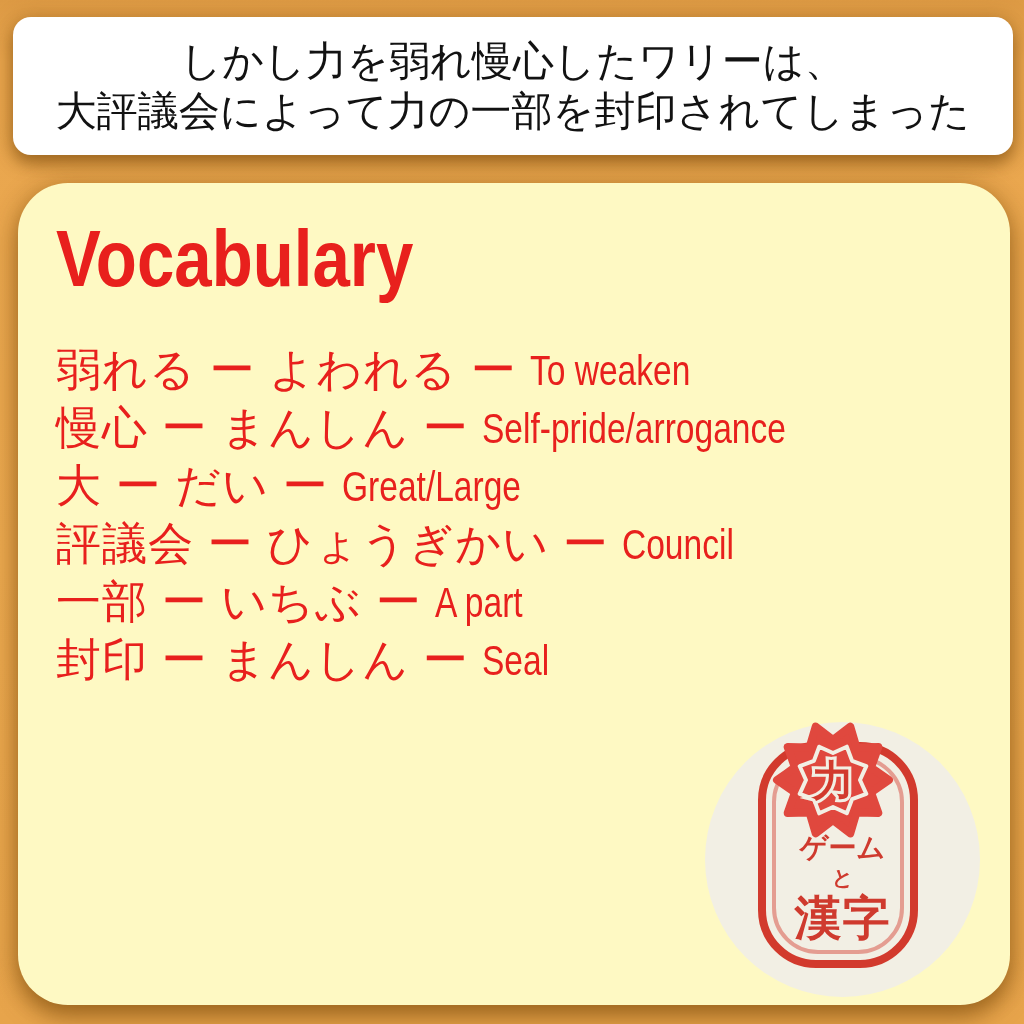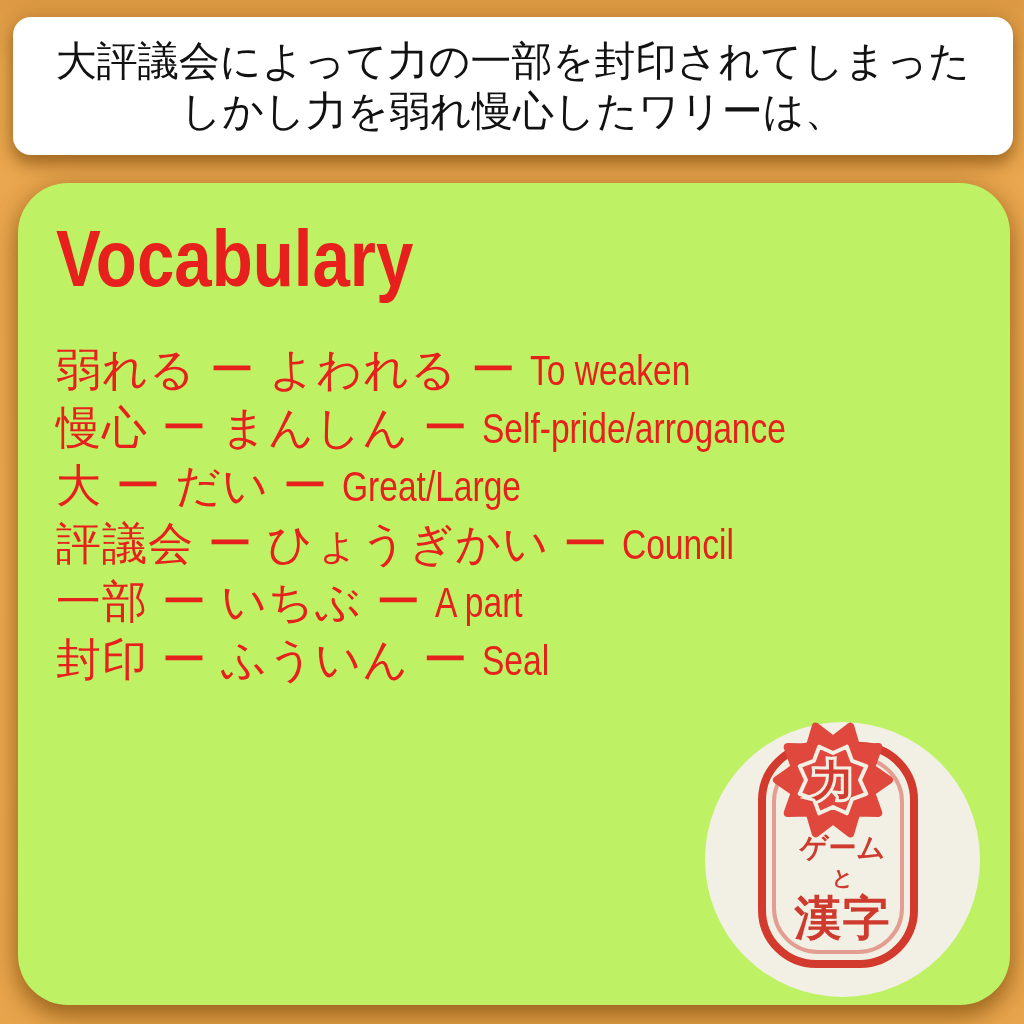--- a/index.html
+++ b/index.html
@@ -12,21 +12,21 @@
   .banner{
     position:absolute;left:13px;top:17px;width:1000px;height:138px;
     background:#ffffff;border-radius:18px;
     box-shadow:0 9px 16px rgba(115,68,8,.55),0 0 22px rgba(115,68,8,.28);
     display:flex;flex-direction:column;justify-content:center;align-items:center;
     color:#121212;font-size:41px;line-height:50px;font-weight:500;
     text-align:center;white-space:nowrap;
   }
   .card{
     position:absolute;left:18px;top:183px;width:992px;height:822px;
-    background:#bef264;border-radius:50px;
+    background:#fef9c3;border-radius:50px;
     box-shadow:0 12px 22px rgba(115,68,8,.55),0 0 26px rgba(115,68,8,.3);
     box-sizing:border-box;padding:36px 30px 0 38px;
   }
   .title{
     margin:0;color:#e8201d;font-size:80px;line-height:80px;font-weight:700;
     transform:scaleX(.84);transform-origin:left top;white-space:nowrap;
   }
   .vocab-list{
     list-style:none;margin:42px 0 0 0;padding:0;
     color:#e8201d;font-size:45px;line-height:57px;white-space:nowrap;
@@ -59,34 +59,34 @@
     position:absolute;left:0;right:0;top:112px;text-align:center;color:#cf3a2e;
   }
   .logo-text .t1{font-size:28px;font-weight:600;line-height:1;display:block;}
   .logo-text .t2{font-size:21px;font-weight:600;line-height:1;display:block;margin-top:5px;}
   .logo-text .t3{font-size:47px;font-weight:800;line-height:1;display:block;margin-top:6px;letter-spacing:1px;}
 </style>
 </head>
 <body>
 
 <div class="banner">
+  <div>しかし力を弱れ慢心したワリーは、</div>
   <div>大評議会によって力の一部を封印されてしまった</div>
-  <div>しかし力を弱れ慢心したワリーは、</div>
 </div>
 
 <div class="card">
   <h1 class="title">Vocabulary</h1>
 
   <ul class="vocab-list">
     <li><span class="jp">弱れる ー よわれる ー </span><span class="en">To weaken</span></li>
     <li><span class="jp">慢心 ー まんしん ー </span><span class="en">Self-pride/arrogance</span></li>
     <li><span class="jp">大 ー だい ー </span><span class="en">Great/Large</span></li>
     <li><span class="jp">評議会 ー ひょうぎかい ー </span><span class="en">Council</span></li>
     <li><span class="jp">一部 ー いちぶ ー </span><span class="en">A part</span></li>
-    <li><span class="jp">封印 ー ふういん ー </span><span class="en">Seal</span></li>
+    <li><span class="jp">封印 ー まんしん ー </span><span class="en">Seal</span></li>
   </ul>
 
   <div class="logo">
     <div class="logo-circle"></div>
     <div class="stamp-outer"></div>
     <div class="stamp-inner"></div>
     <div class="logo-text">
       <span class="t1">ゲーム</span>
       <span class="t2">と</span>
       <span class="t3">漢字</span>

